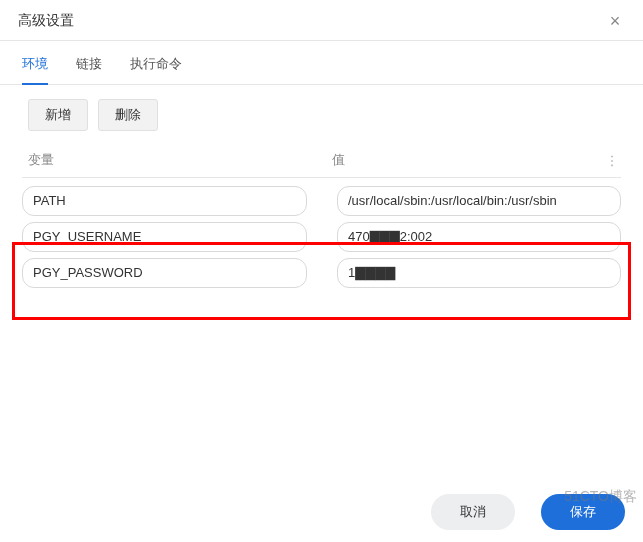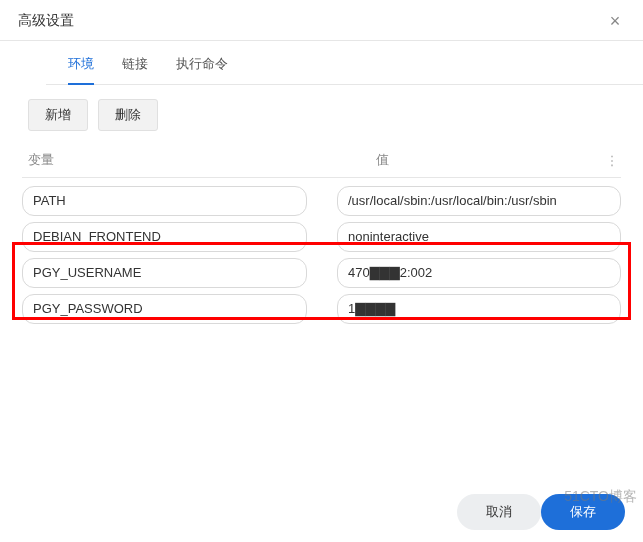--- a/index.html
+++ b/index.html
@@ -23,21 +23,20 @@
   .dialog-title { font-size: 14px; color: #333; }
   .close-x {
     font-size: 18px; color: #888; cursor: pointer;
     width: 20px; text-align: center; line-height: 1;
   }
   .tabs {
     display: flex;
     gap: 28px;
     padding: 14px 22px 0 22px;
     border-bottom: 1px solid #e6e6e6;
-    margin-left: 46px;
   }
   .tab {
     padding-bottom: 10px;
     color: #555;
     cursor: pointer;
     font-size: 13px;
   }
   .tab.active {
     color: #1e6fd9;
     border-bottom: 2px solid #1e6fd9;
@@ -58,21 +57,20 @@
     cursor: pointer;
   }
   .table-wrap { padding: 0 22px; }
   .table-head {
     display: flex;
     align-items: center;
     border-bottom: 1px solid #e6e6e6;
     padding: 8px 0;
     color: #888;
     font-size: 13px;
-    gap: 44px;
   }
   .col-var { width: 300px; padding-left: 6px; }
   .col-val { flex: 1; padding-left: 10px; }
   .col-more { width: 18px; text-align: center; color: #aaa; cursor: pointer; }
   .table-body { position: relative; padding-top: 8px; }
   .row {
     display: flex;
     gap: 14px;
     margin-bottom: 6px;
   }
@@ -97,21 +95,21 @@
     right: -10px;
     top: 64px;
     height: 78px;
     pointer-events: none;
   }
   .footer {
     position: absolute;
     bottom: 12px;
     right: 18px;
     display: flex;
-    gap: 0;
+    gap: 26px;
     align-items: center;
   }
   .btn-pill {
     border-radius: 18px;
     padding: 8px 28px;
     font-size: 13px;
     cursor: pointer;
     border: 1px solid transparent;
   }
   .btn-cancel {
@@ -156,24 +154,20 @@
     <div class="col-val">值</div>
     <div class="col-more">⋮</div>
   </div>
 
   <div class="table-body">
     <div class="row">
       <div class="cell-input cell-var">PATH</div>
       <div class="cell-input cell-val">/usr/local/sbin:/usr/local/bin:/usr/sbin</div>
     </div>
     <div class="row">
-      <div class="cell-input cell-var">DEBIAN_FRONTEND</div>
-      <div class="cell-input cell-val">noninteractive</div>
-    </div>
-    <div class="row">
       <div class="cell-input cell-var">PGY_USERNAME</div>
       <div class="cell-input cell-val">470▇▇▇2:002</div>
     </div>
     <div class="row">
       <div class="cell-input cell-var">PGY_PASSWORD</div>
       <div class="cell-input cell-val">1▇▇▇▇</div>
     </div>
     <div class="highlight-box"></div>
   </div>
 </div>

